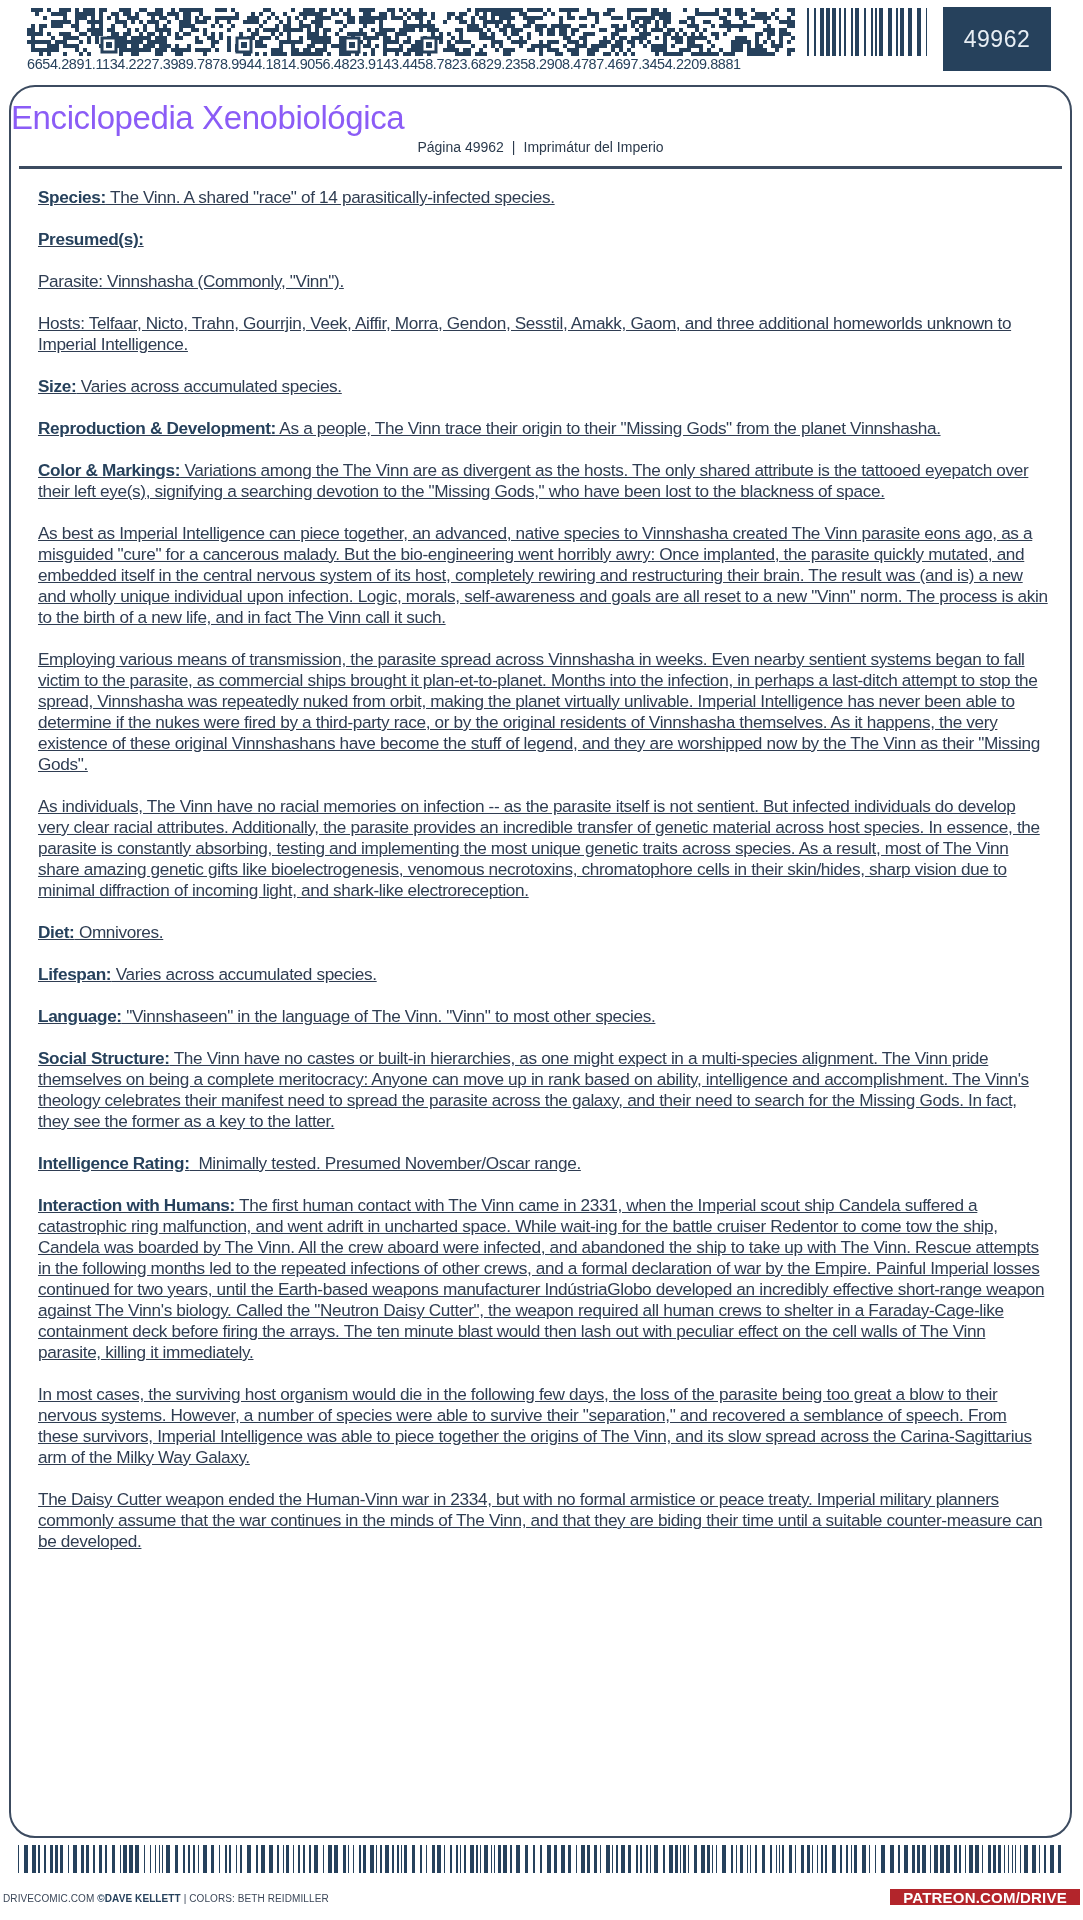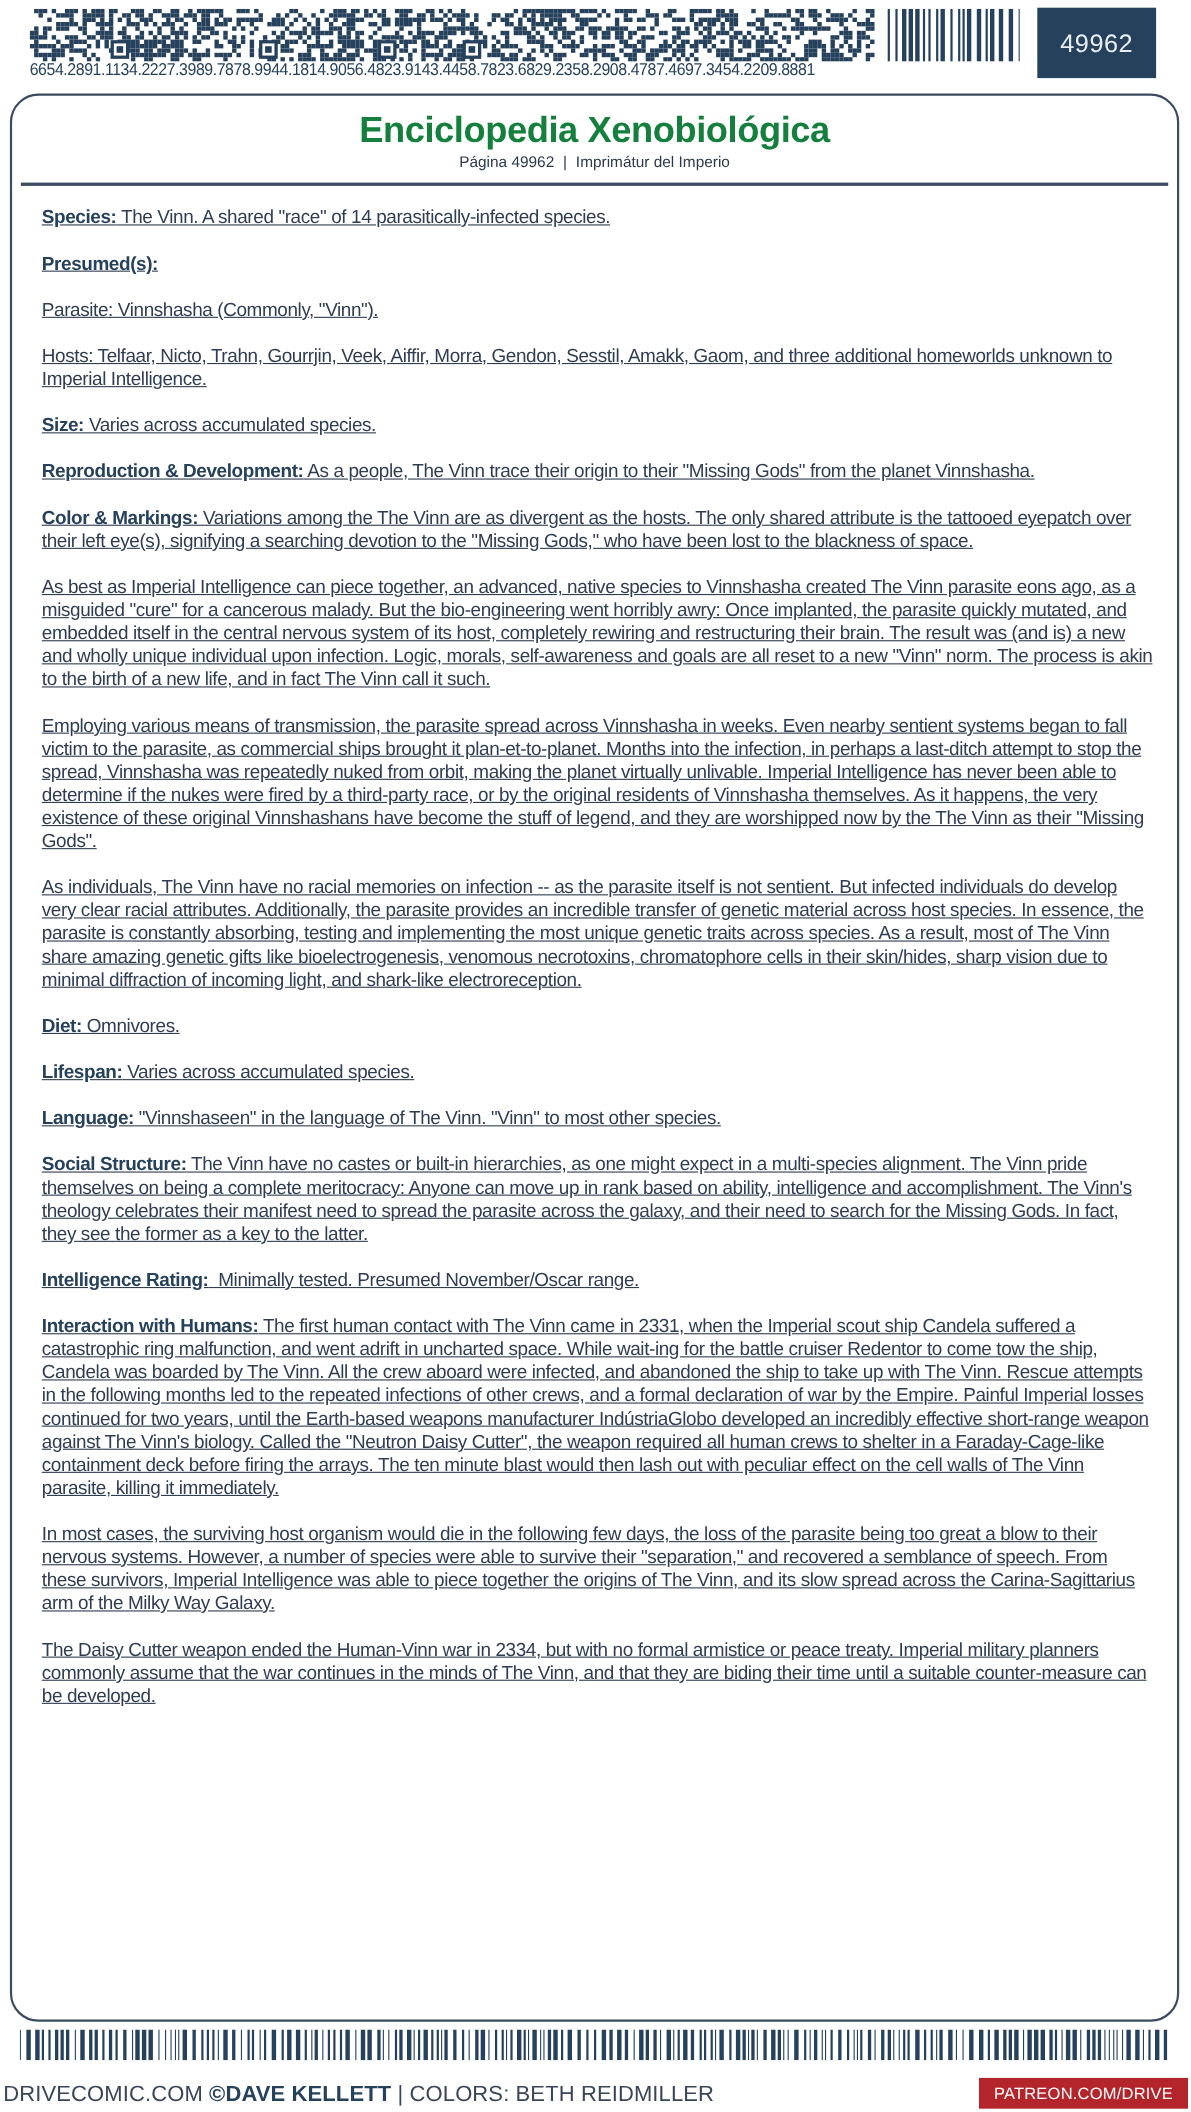--- a/index.html
+++ b/index.html
@@ -22,22 +22,22 @@
       display: flex; align-items: center; justify-content: center;
       font-size: 23px; letter-spacing: 0.5px;
     }
 
     
     .frame {
       position: absolute; left: 9px; top: 85px; width: 1063px; height: 1753px;
       border: 2px solid #3c4b60; border-radius: 26px;
     }
     .doc-title {
-      position: absolute; left: 0; right: 0; top: 12px; text-align: center;
-      font-size: 33px; font-weight: bold; color: #15803d; letter-spacing: -0.4px;
+      position: absolute; left: 0; right: 0; top: 12px; text-align: left;
+      font-size: 33px; font-weight: normal; color: #8b5cf6; letter-spacing: -0.4px;
     }
     .doc-sub {
       position: absolute; left: 0; right: 0; top: 52px; text-align: center;
       font-size: 14px; color: #2b3a4c;
     }
     .doc-sub .sep { margin: 0 8px; }
     .title-rule {
       position: absolute; left: 8px; right: 8px; top: 79px; height: 3px; background: #3c4b60;
     }
 
@@ -48,27 +48,27 @@
       text-decoration: underline;
     }
     .content p { margin-bottom: 21px; }
     .content b { font-weight: bold; color: #26415c; }
 
     
     .bottom-code { position: absolute; left: 18px; top: 1845px; width: 1048px; height: 28px; }
     .bottom-code svg { display: block; }
 
     .credits {
-      position: absolute; left: 3px; top: 1893px; font-size: 20px; color: #3a4658;
+      position: absolute; left: 3px; top: 1893px; font-size: 10px; color: #3a4658;
       letter-spacing: 0.1px; white-space: nowrap;
     }
     .credits b { font-weight: bold; color: #26415c; }
     .patreon {
-      position: absolute; left: 890px; top: 1889px; width: 190px; height: 28px;
-      background: #b3252b; color: #ffffff; font-weight: normal; font-size: 15px;
+      position: absolute; left: 890px; top: 1889px; width: 190px; height: 16px;
+      background: #b3252b; color: #ffffff; font-weight: bold; font-size: 15px;
       display: flex; align-items: center; justify-content: center; letter-spacing: 0.2px;
       text-decoration: none;
     }
   </style>
 </head>
 <body>
 
 <div class="top-code">
   <svg id="top-code-svg" width="900" height="48">
       <rect x="4" y="0" width="4" height="4" fill="#26415c"></rect>

